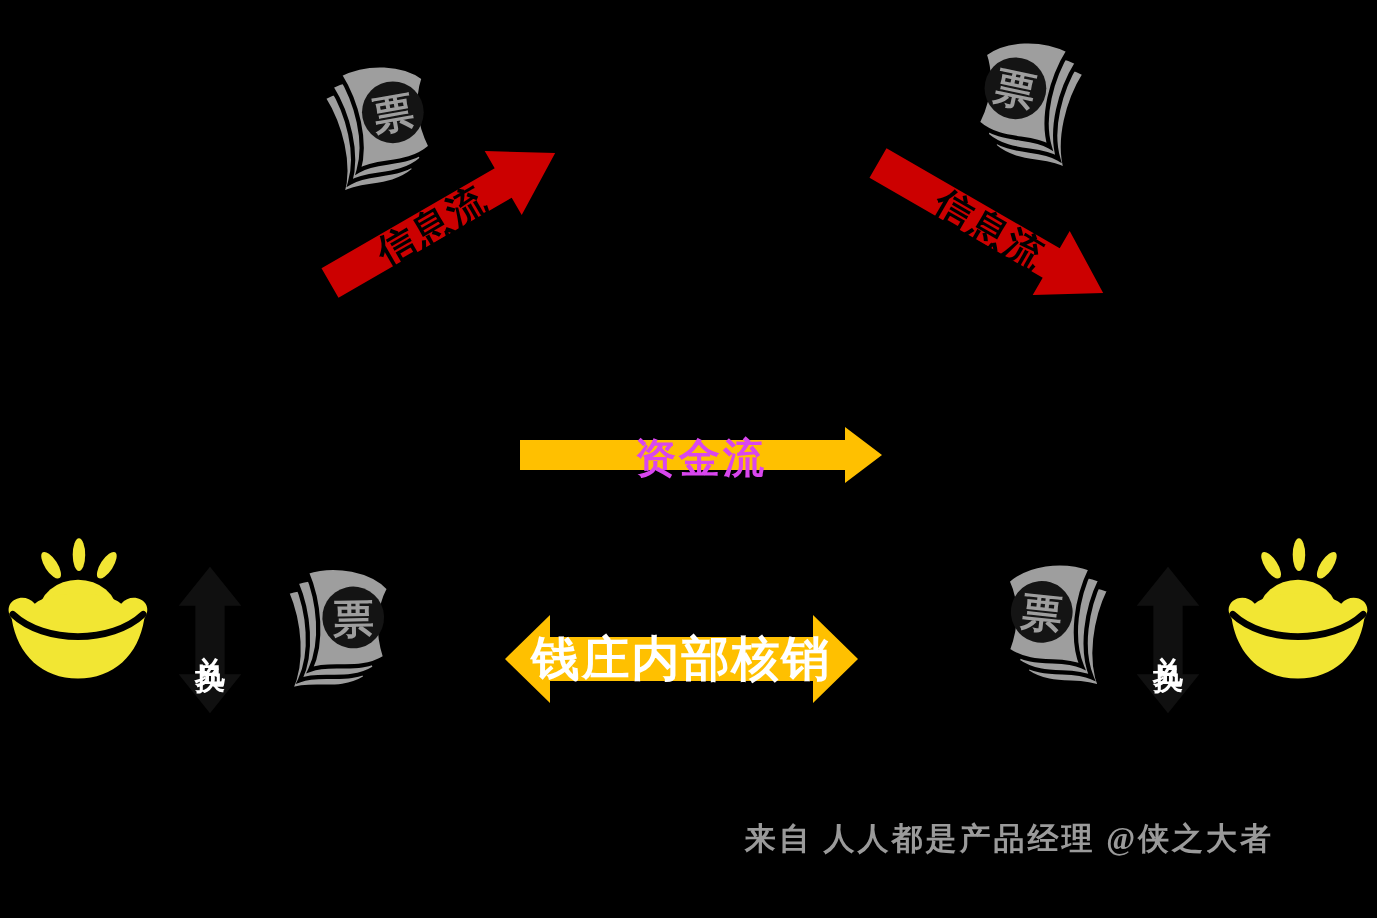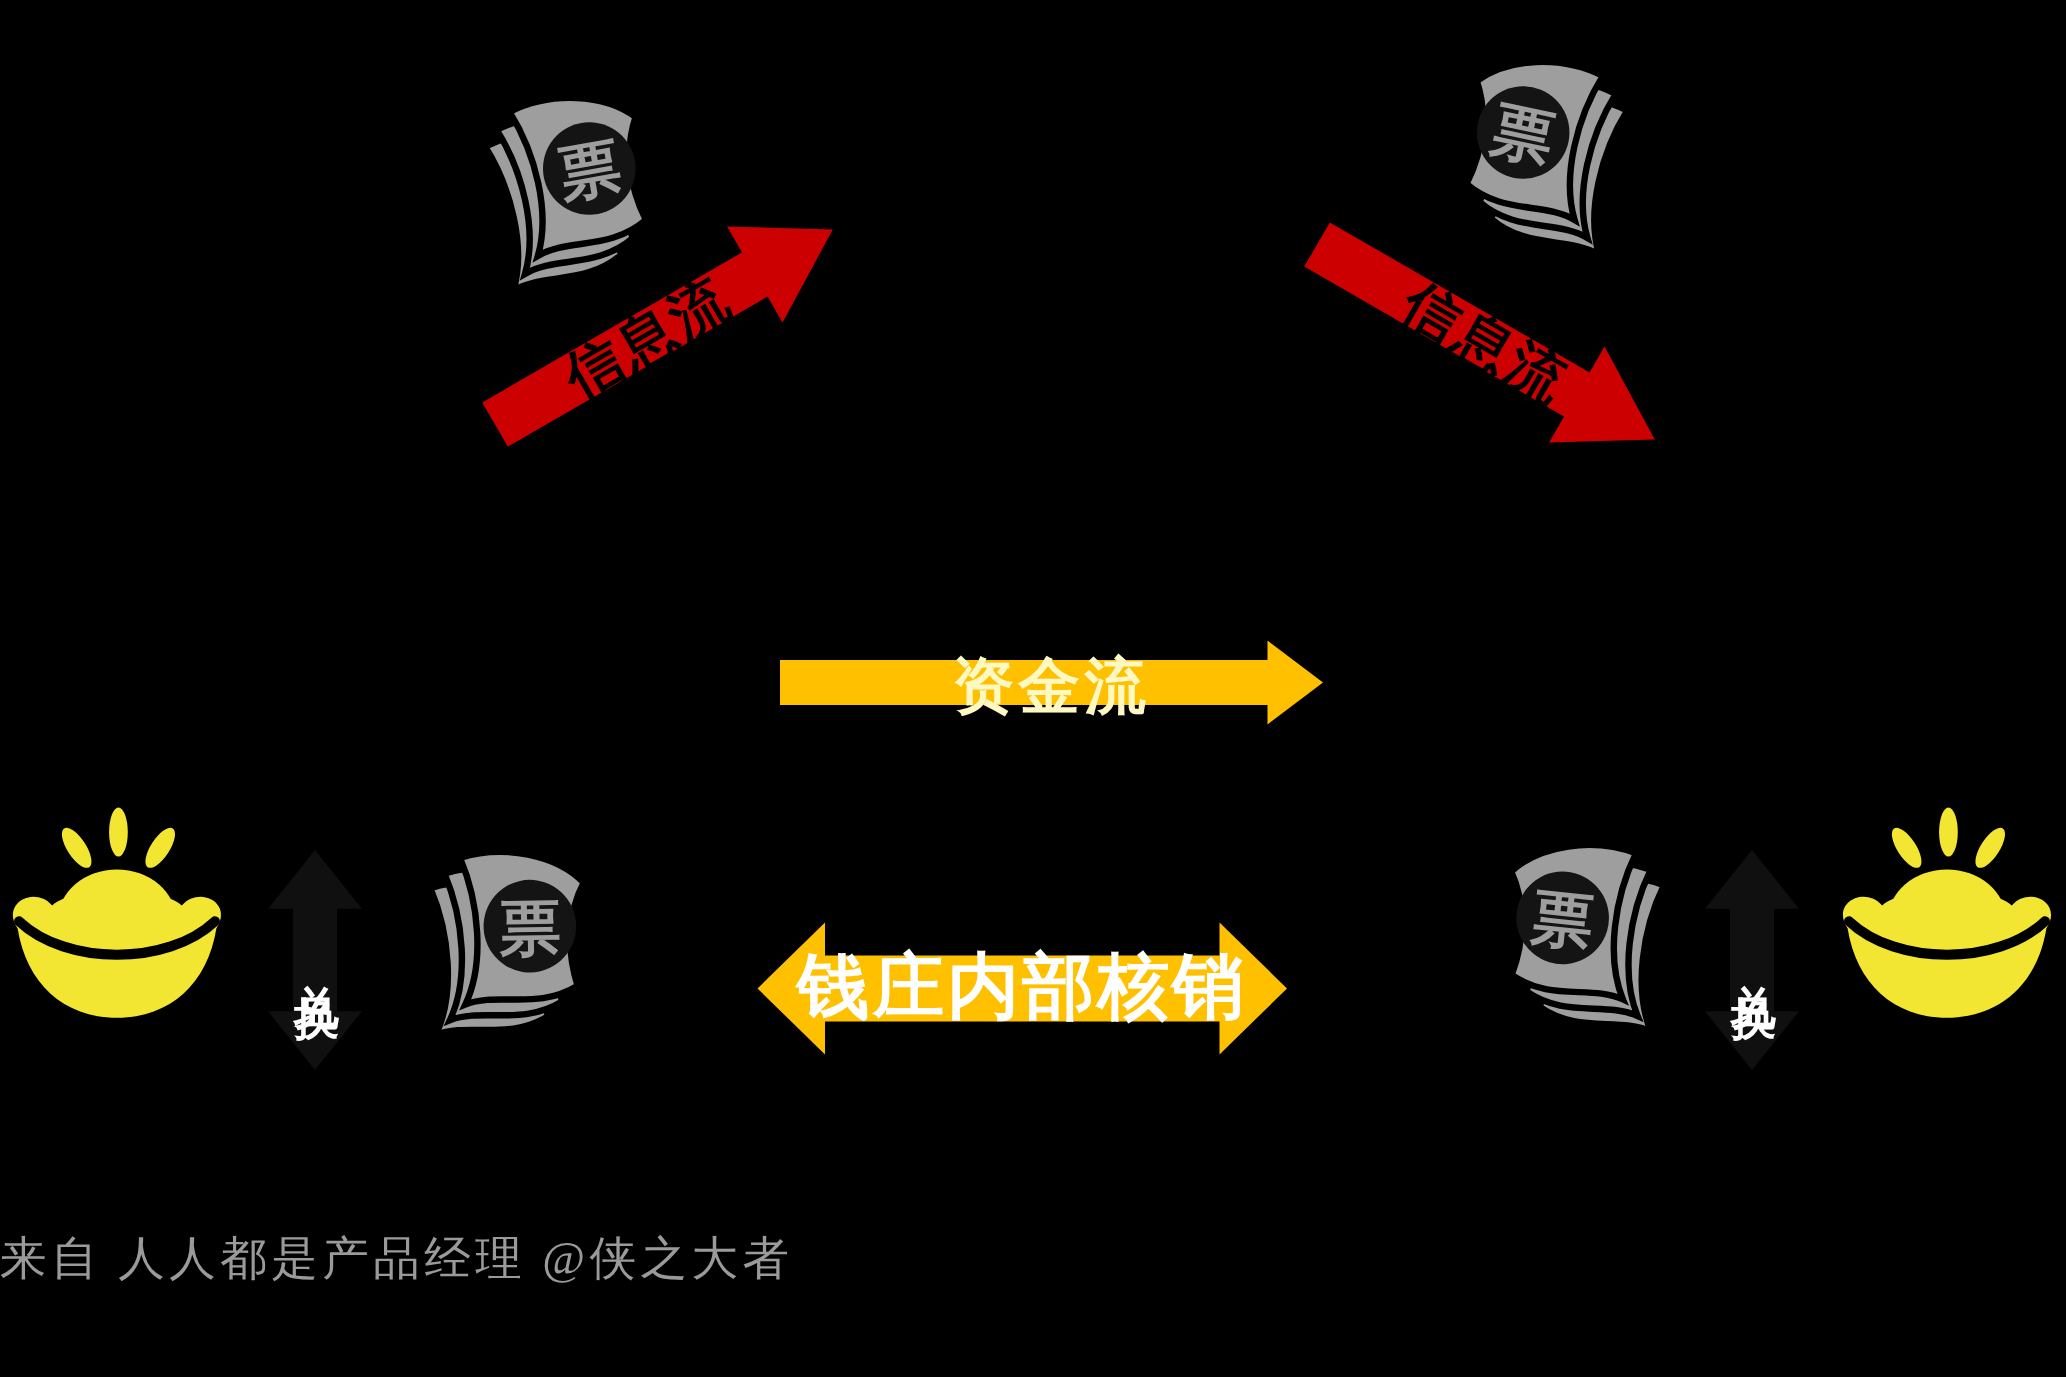--- a/index.html
+++ b/index.html
@@ -26,33 +26,33 @@
   .seam{fill:none;stroke:#000;stroke-width:7;stroke-linecap:round;}
   .redfill{fill:var(--red);}
   .amberfill{fill:var(--amber);}
   .diamondfill{fill:var(--diamond_dark);}
   .arrow{position:absolute;}
   .arrow-label{
     position:absolute;transform:translate(-50%,-50%);
     white-space:nowrap;font-weight:bold;line-height:1;
   }
   .label-info{color:#000;font-size:38px;letter-spacing:2px;}
-  .label-funds{color:#fef9c3;font-size:41px;letter-spacing:3px;left:50%;top:55%;text-align:right;}
+  .label-funds{color:#d946ef;font-size:41px;letter-spacing:3px;left:50%;top:55%;text-align:right;}
   .label-settle{color:#fff;font-size:48px;letter-spacing:2px;left:50%;top:50%;}
   .exchange-label{
     position:absolute;left:50%;top:50%;transform:translate(-50%,-50%);
     writing-mode:vertical-rl;text-orientation:upright;
     color:#fff;font-size:30px;font-weight:bold;letter-spacing:8px;line-height:1;
   }
   .rot-left{transform:rotate(-30deg);transform-origin:0 50%;}
   .rot-right{transform:rotate(30deg);transform-origin:0 50%;}
   .caption{
-    position:absolute;left:0;top:818px;width:1274px;text-align:left;
+    position:absolute;left:0;top:818px;width:1274px;text-align:right;
     color:var(--caption_gray);font-family:"Liberation Serif",serif;
-    font-weight:normal;font-size:31px;letter-spacing:3px;
+    font-weight:bold;font-size:31px;letter-spacing:3px;
   }
 </style>
 </head>
 <body>
 
 <div class="stage">
 
   <svg width="0" height="0" aria-hidden="true">
     <defs>
       <path id="sheet" class="sheet" d="M 30 14 C 62 -2 104 0 128 18 C 120 42 122 70 136 98 C 108 122 76 112 52 126 C 62 92 50 46 30 14 Z"></path>

